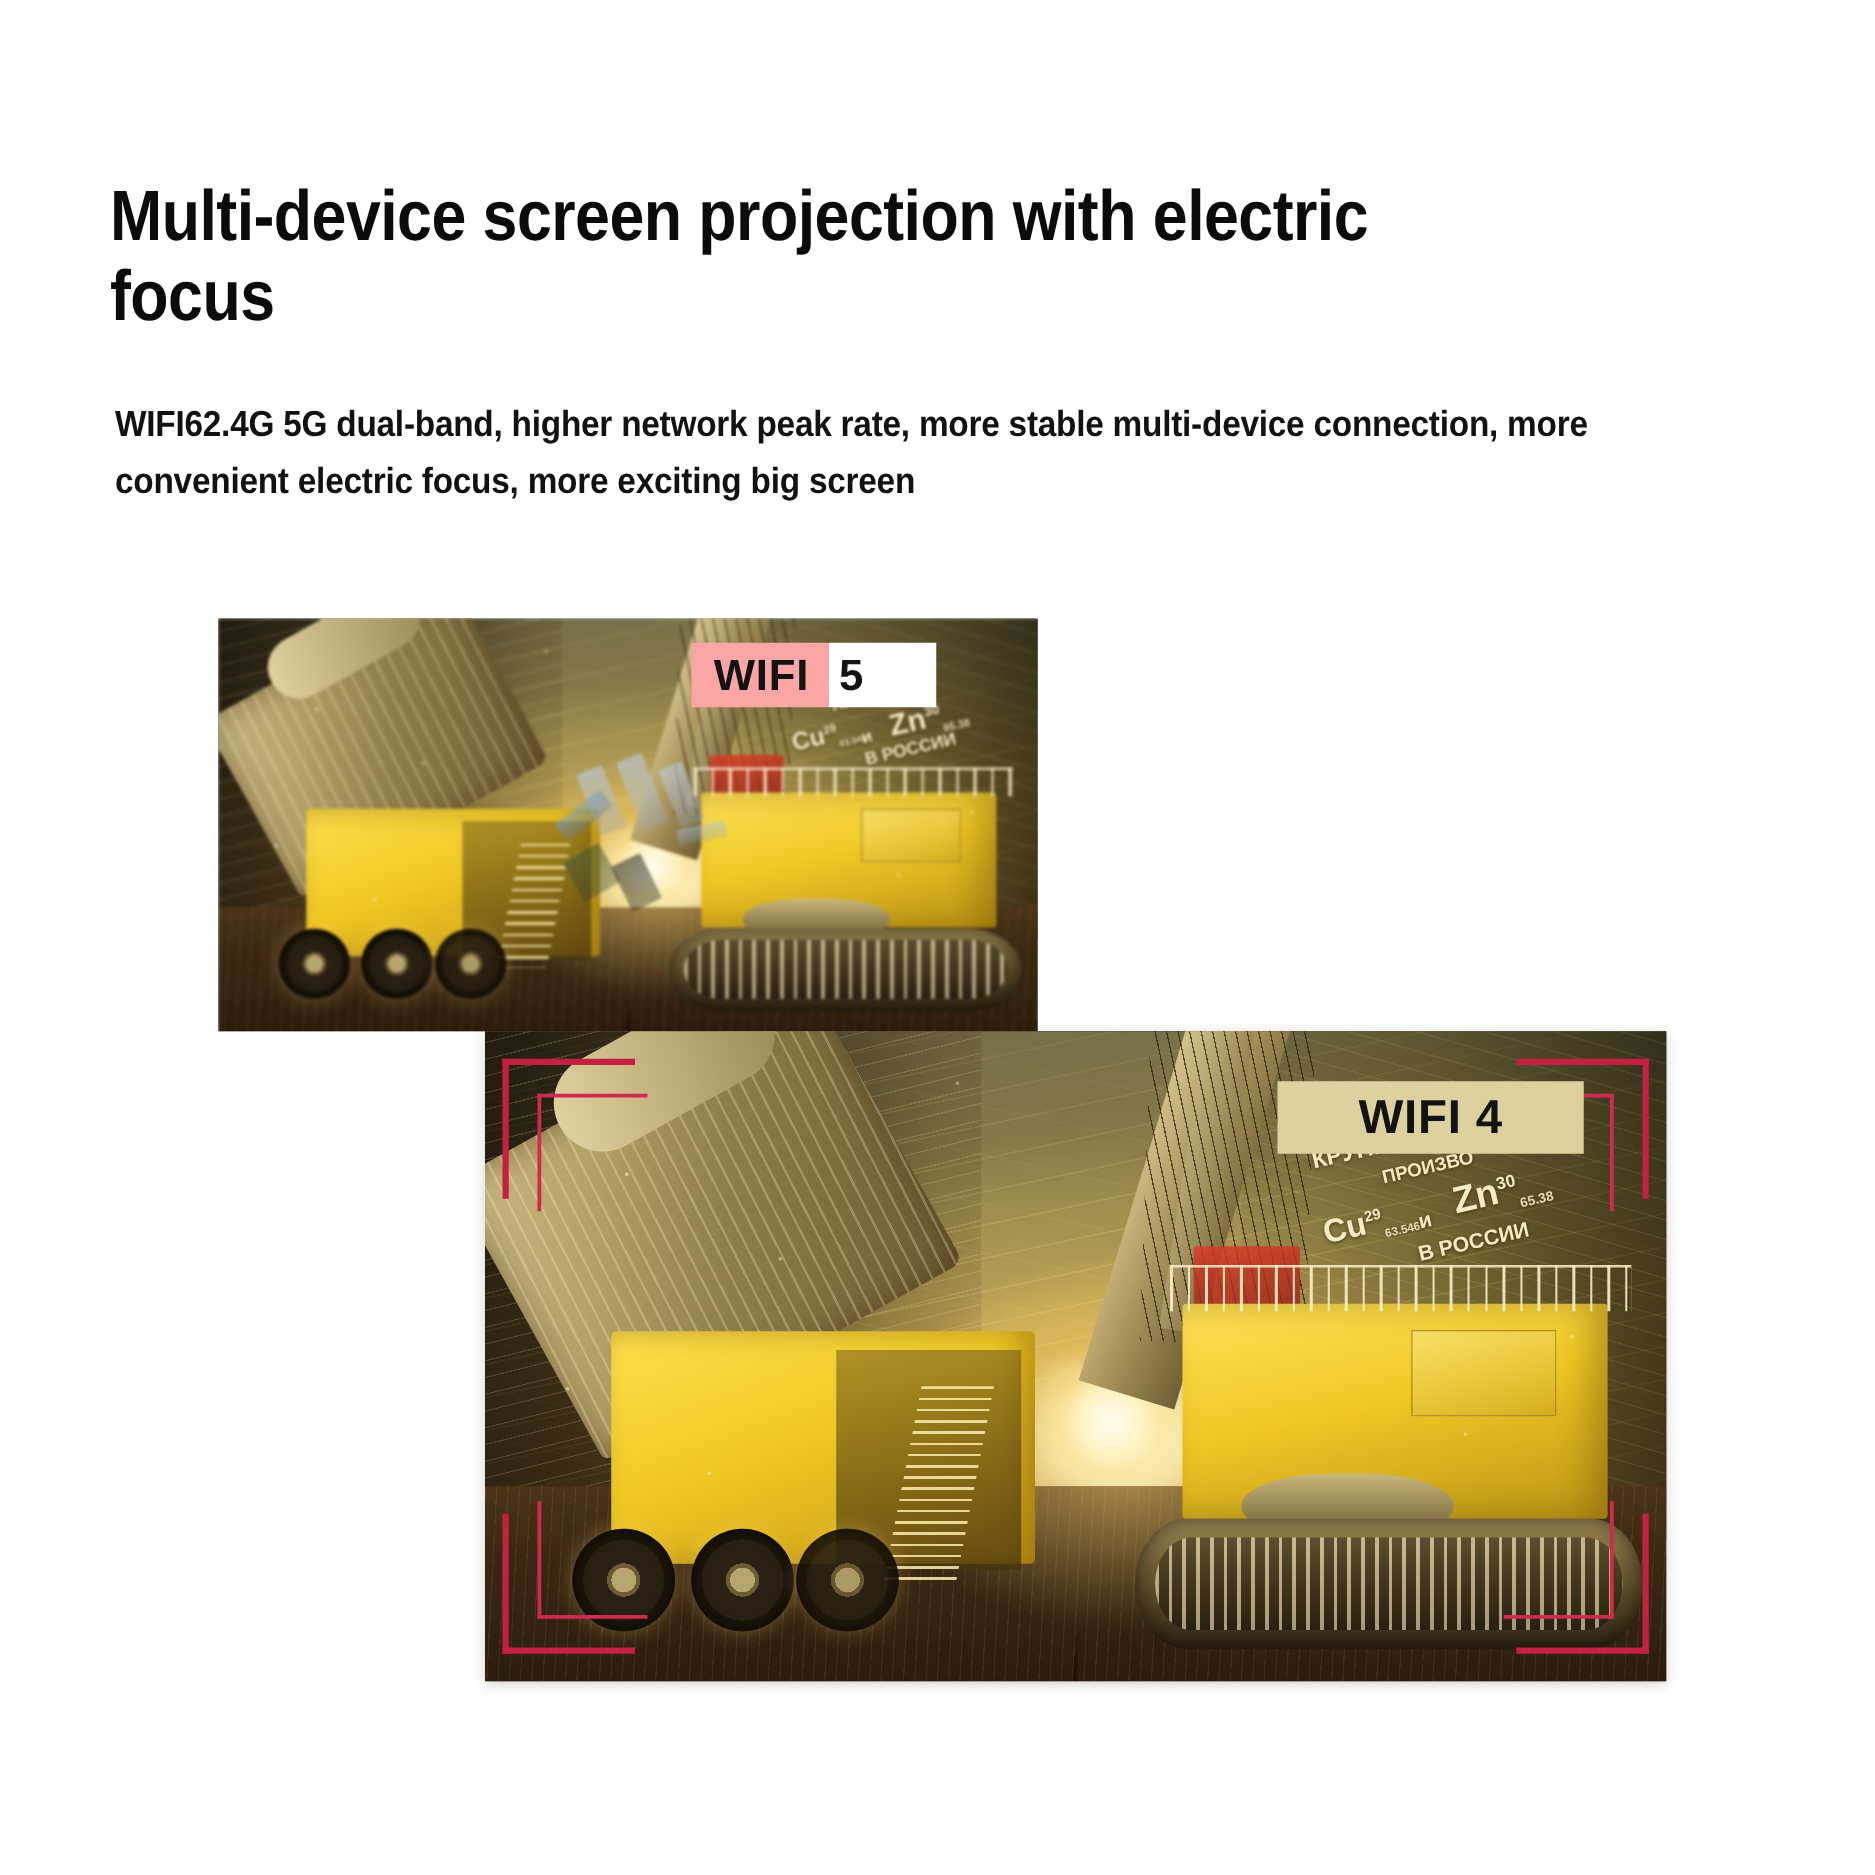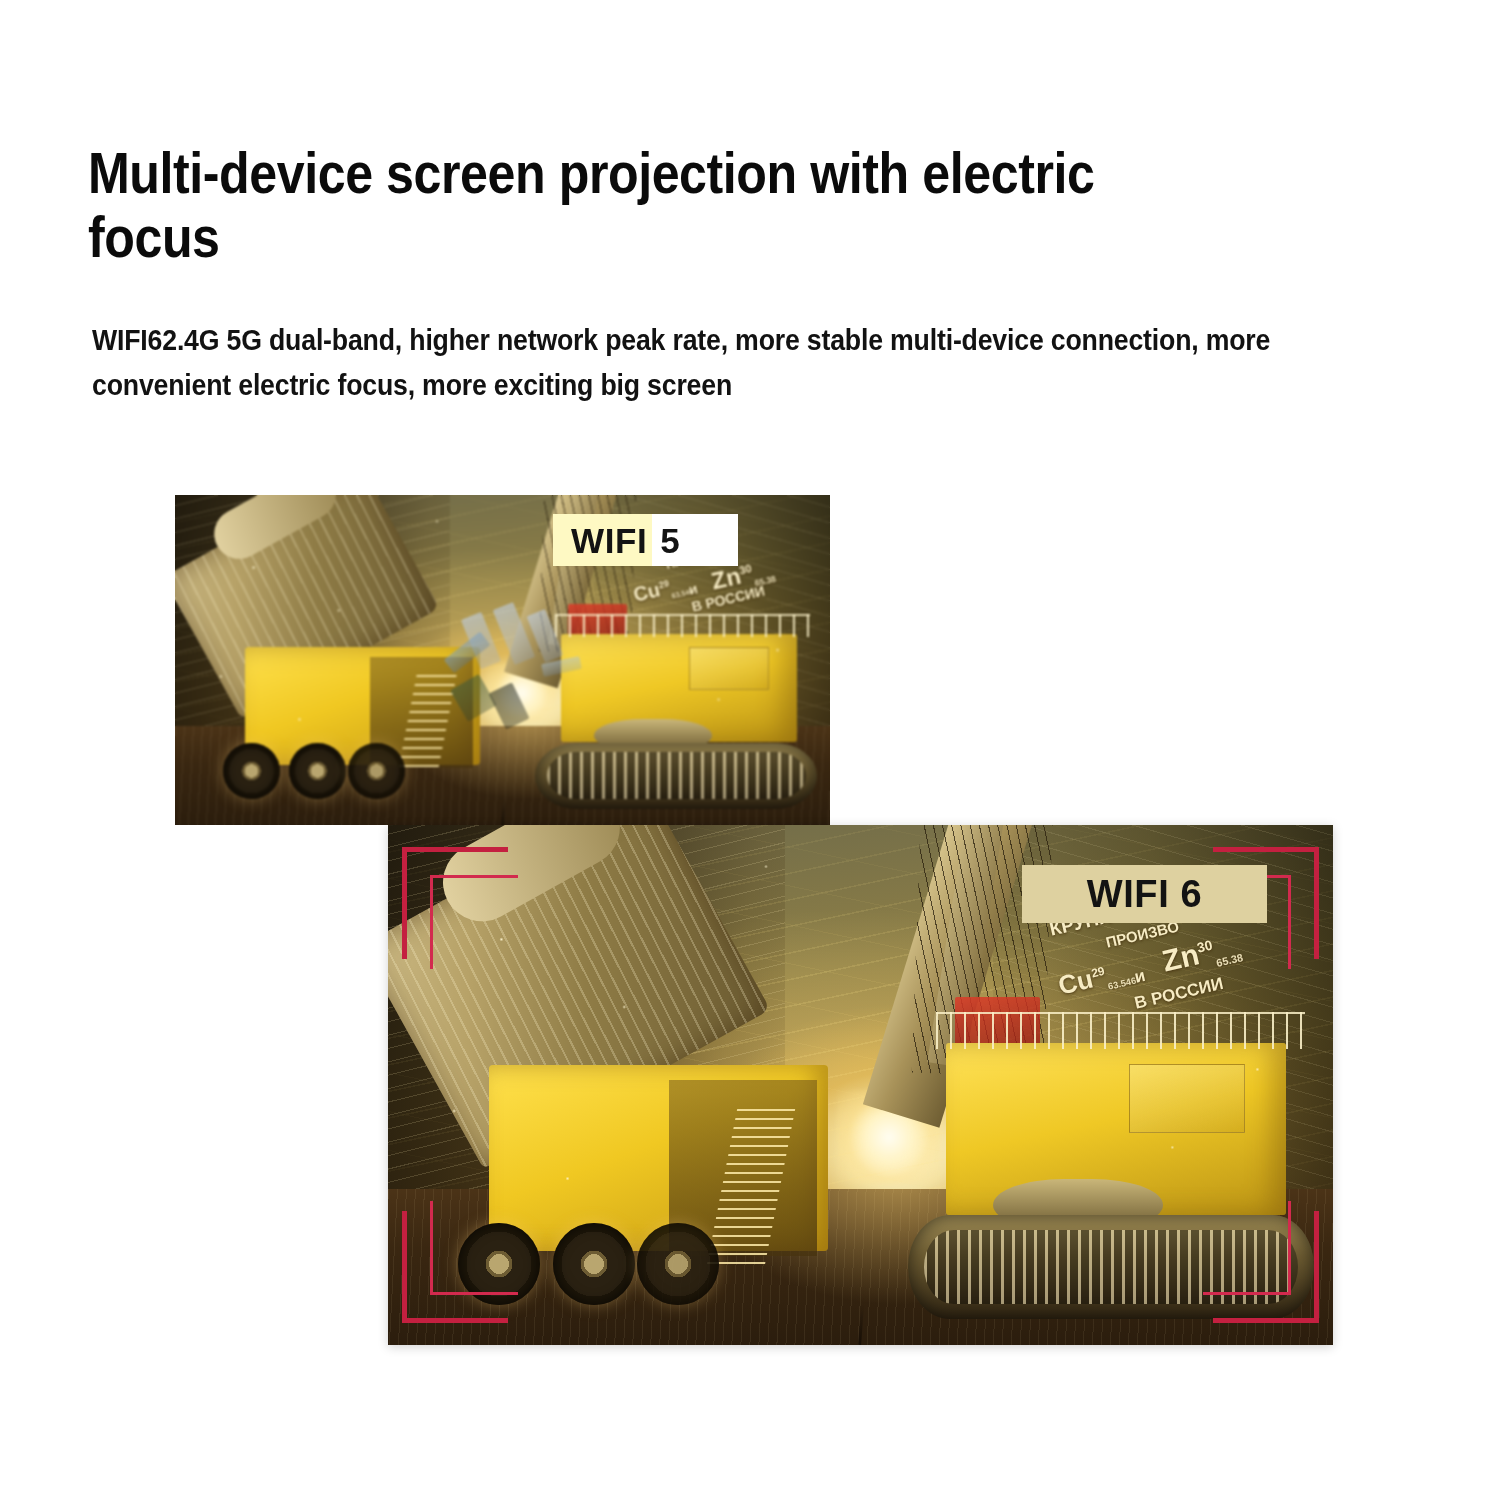--- a/index.html
+++ b/index.html
@@ -234,21 +234,21 @@
     display:flex; align-items:center; justify-content:center;
     background:#ded1a0;
     color:#131313;
     font-family:"Liberation Sans", sans-serif;
     font-weight:700;
     letter-spacing:.6px;
     line-height:1;
   }
   #badge-wifi5{ left:378px; top:19px; width:250px; height:52px; font-size:35px; }
   #badge-wifi5 .part-a{
-    background:#fef9c3; padding:9px 5px 9px 18px;
+    background:#fca5a5; padding:9px 16px 9px 18px;
     display:flex; align-items:center; height:100%;
   }
   #badge-wifi5 .part-b{
     background:#ffffff; padding:9px 58px 9px 8px;
     display:flex; align-items:center; height:100%;
   }
   #badge-wifi5{ background:transparent; justify-content:flex-start; }
 
   #badge-wifi6{
     left:634px; top:40px; width:245px; height:58px; font-size:38px;
@@ -437,16 +437,16 @@
 
     <div class="bracket bk-outer" style="right:14px; bottom:22px;">
       <i style="right:0; bottom:0; width:106px; height:5px;"></i>
       <i style="right:0; bottom:0; width:5px;  height:112px;"></i>
     </div>
     <div class="bracket bk-inner" style="right:42px; bottom:50px;">
       <i style="right:0; bottom:0; width:88px; height:3px;"></i>
       <i style="right:0; bottom:0; width:3px; height:94px;"></i>
     </div>
 
-    <div class="badge" id="badge-wifi6">WIFI 6</div>
+    <div class="badge" id="badge-wifi6">WIFI 4</div>
   </div>
 
 </div>
 
 </body></html>

